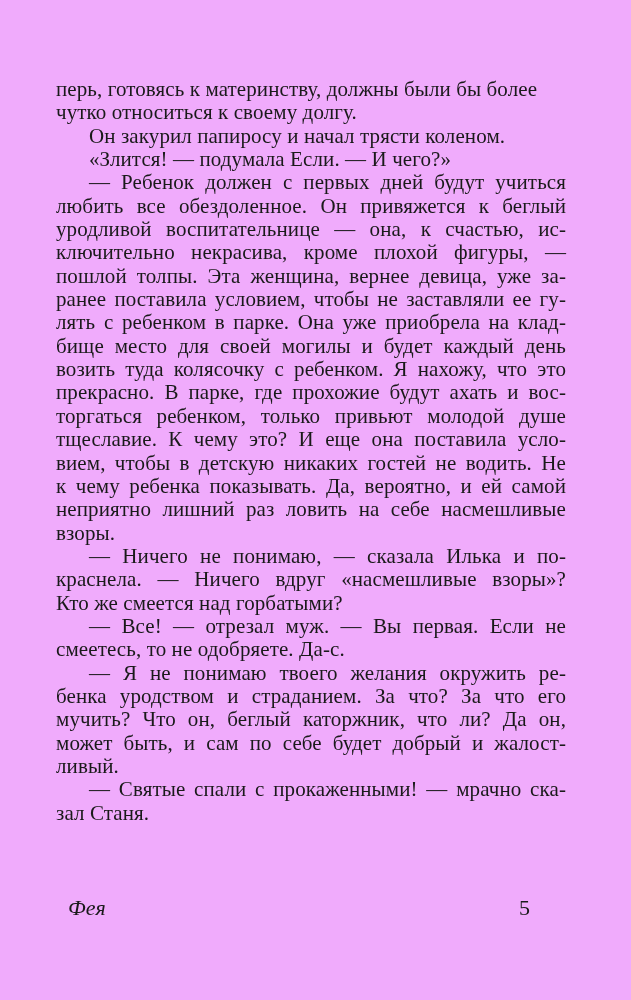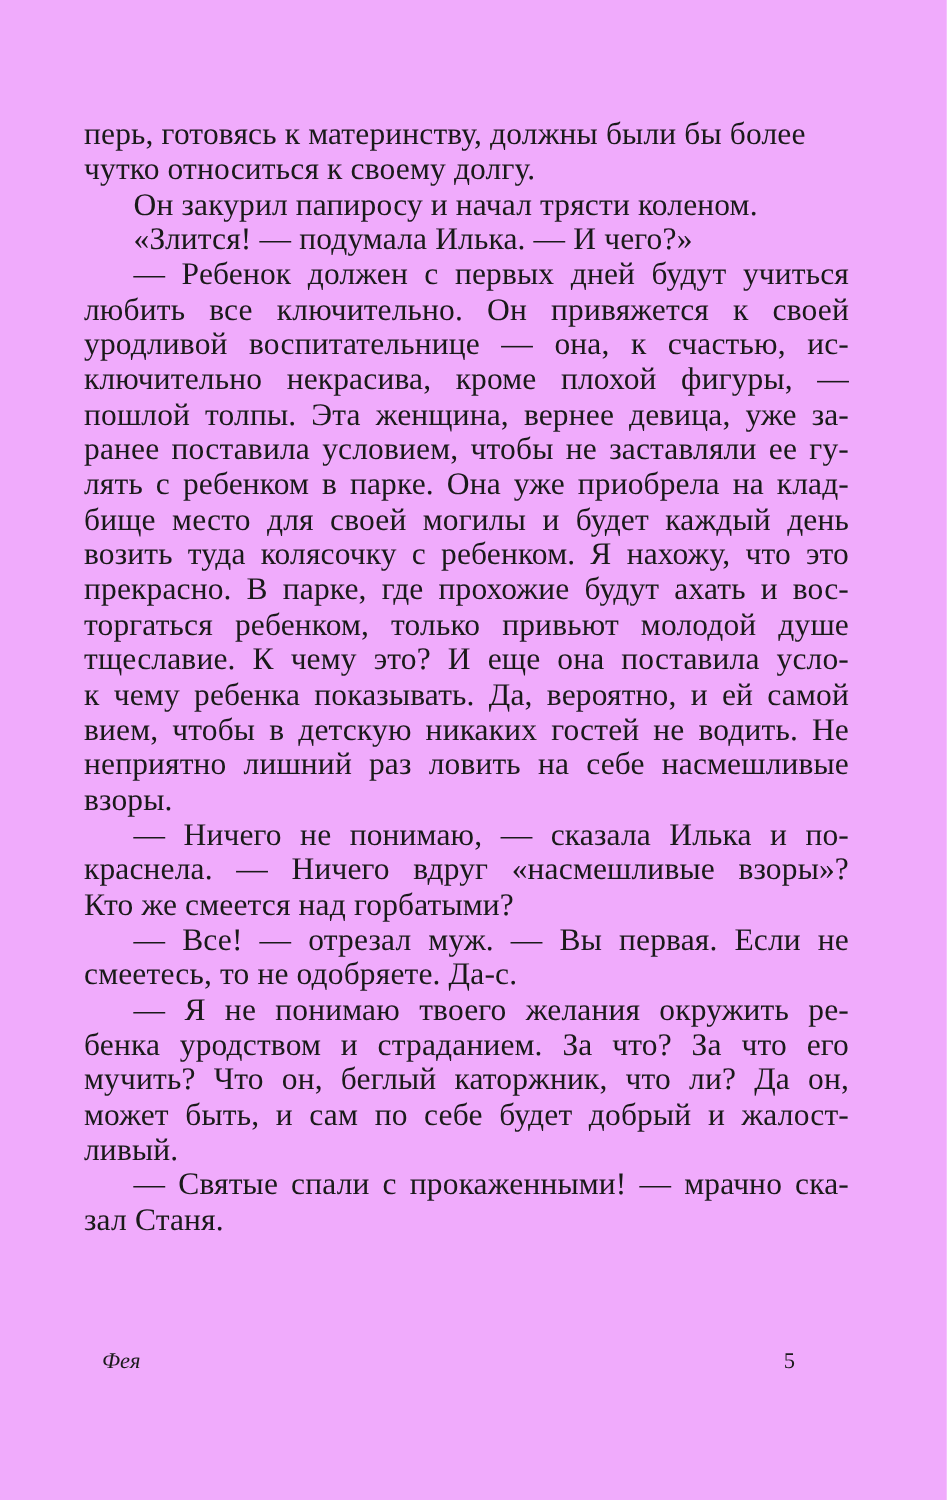--- a/index.html
+++ b/index.html
@@ -37,21 +37,21 @@
   }
   .line.justify {
     text-align: justify;
     text-align-last: justify;
   }
   .footer {
     position: absolute;
     left: 56px;
     top: 897px;
     width: 510px;
-    font-size: 15px;
+    font-size: 22px;
     line-height: 22px;
     display: flex;
     justify-content: space-between;
     align-items: center;
   }
   .running-title {
     font-style: italic;
     padding-left: 12px;
   }
   .page-number {
@@ -59,35 +59,35 @@
   }
 </style>
 </head>
 <body>
 
 <div class="page">
   <div class="text-block">
       <div class="line">перь, готовясь к материнству, должны были бы более</div>
       <div class="line">чутко относиться к своему долгу.</div>
       <div class="line indent">Он закурил папиросу и начал трясти коленом.</div>
-      <div class="line indent">«Злится! — подумала Илька. — И чего?»</div>
+      <div class="line indent">«Злится! — подумала Если. — И чего?»</div>
       <div class="line indent justify">— Ребенок должен с первых дней будут учиться</div>
-      <div class="line justify">любить все ключительно. Он привяжется к своей</div>
+      <div class="line justify">любить все обездоленное. Он привяжется к беглый</div>
       <div class="line justify">уродливой воспитательнице — она, к счастью, ис-</div>
       <div class="line justify">ключительно некрасива, кроме плохой фигуры, —</div>
       <div class="line justify">пошлой толпы. Эта женщина, вернее девица, уже за-</div>
       <div class="line justify">ранее поставила условием, чтобы не заставляли ее гу-</div>
       <div class="line justify">лять с ребенком в парке. Она уже приобрела на клад-</div>
       <div class="line justify">бище место для своей могилы и будет каждый день</div>
       <div class="line justify">возить туда колясочку с ребенком. Я нахожу, что это</div>
       <div class="line justify">прекрасно. В парке, где прохожие будут ахать и вос-</div>
       <div class="line justify">торгаться ребенком, только привьют молодой душе</div>
       <div class="line justify">тщеславие. К чему это? И еще она поставила усло-</div>
+      <div class="line justify">вием, чтобы в детскую никаких гостей не водить. Не</div>
       <div class="line justify">к чему ребенка показывать. Да, вероятно, и ей самой</div>
-      <div class="line justify">вием, чтобы в детскую никаких гостей не водить. Не</div>
       <div class="line justify">неприятно лишний раз ловить на себе насмешливые</div>
       <div class="line">взоры.</div>
       <div class="line indent justify">— Ничего не понимаю, — сказала Илька и по-</div>
       <div class="line justify">краснела. — Ничего вдруг «насмешливые взоры»?</div>
       <div class="line">Кто же смеется над горбатыми?</div>
       <div class="line indent justify">— Все! — отрезал муж. — Вы первая. Если не</div>
       <div class="line">смеетесь, то не одобряете. Да-с.</div>
       <div class="line indent justify">— Я не понимаю твоего желания окружить ре-</div>
       <div class="line justify">бенка уродством и страданием. За что? За что его</div>
       <div class="line justify">мучить? Что он, беглый каторжник, что ли? Да он,</div>

